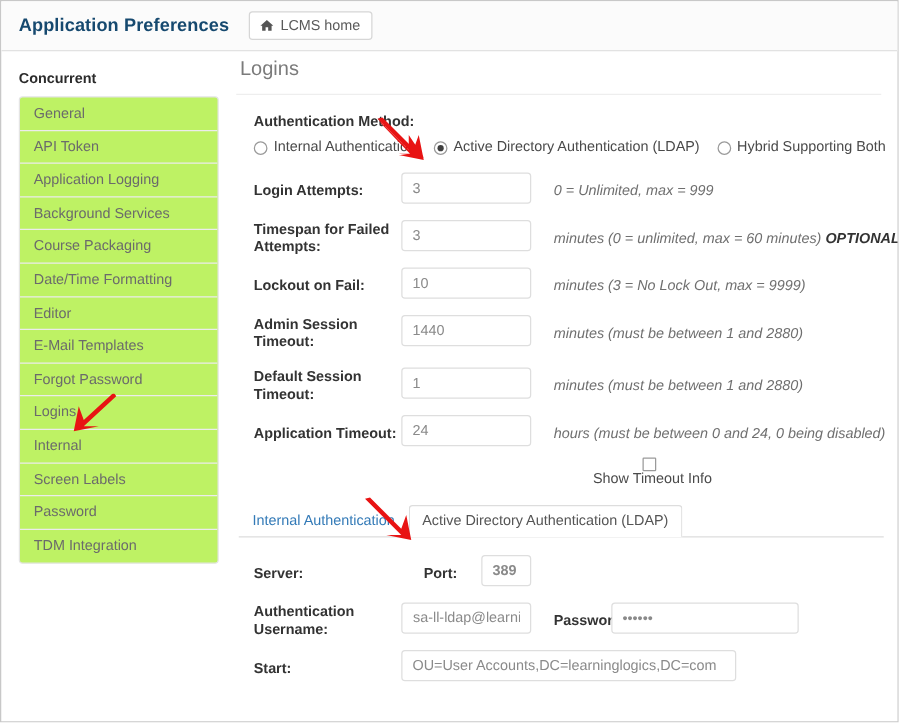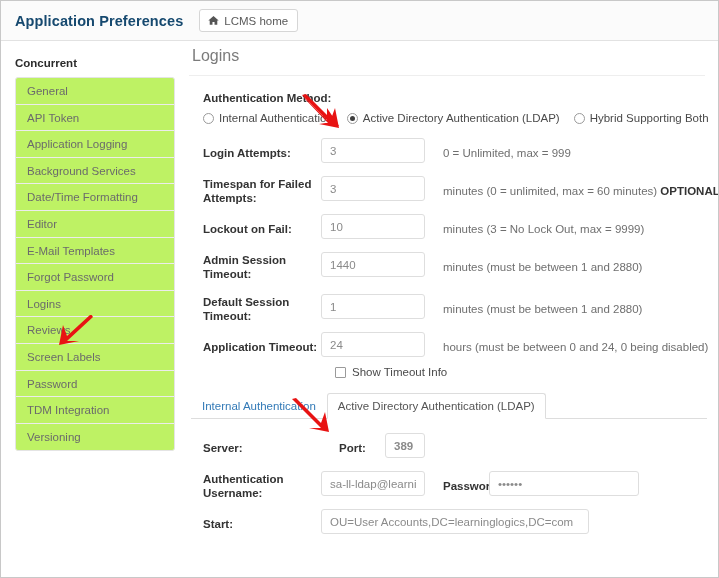--- a/index.html
+++ b/index.html
@@ -113,20 +113,21 @@
     line-height: 14px;
   }
   .ctrl { flex: 0 0 auto; }
   .hint {
     font-size: 11.5px;
     color: #6f6f6f;
     padding-top: 5px;
     padding-left: 18px;
     white-space: nowrap;
     line-height: 14px;
+    font-style: italic;
   }
   .hint b { color: #333; font-weight: bold; }
 
   input.txt {
     height: 25px;
     border: 1px solid #dedede;
     border-radius: 3px;
     background: #fff;
     font-size: 11.5px;
     color: #8a8a8a;
@@ -179,20 +180,21 @@
   }
 
   #form-body { margin-left: 14px; }
 
   .chk-row {
     display: flex; align-items: center;
     margin: 5px 0 0 132px;
     font-size: 11.5px;
     color: #4a4a4a;
     cursor: pointer;
+    flex-direction: column;
   }
   .chk {
     width: 11px; height: 11px;
     border: 1px solid #9a9a9a;
     background: #fff;
     margin-right: 6px;
     flex: 0 0 11px;
     border-radius: 1px;
   }
 
@@ -251,30 +253,30 @@
     </div>
   </div>
 
   <div id="sidebar">
     <div id="components-label">Concurrent</div>
     <div id="component-list">
       <div class="comp-item">General</div>
       <div class="comp-item">API Token</div>
       <div class="comp-item">Application Logging</div>
       <div class="comp-item">Background Services</div>
+      <div class="comp-item">Course Packaging</div>
       <div class="comp-item">Date/Time Formatting</div>
       <div class="comp-item">Editor</div>
       <div class="comp-item">E-Mail Templates</div>
       <div class="comp-item">Forgot Password</div>
       <div class="comp-item">Logins</div>
-      <div class="comp-item">Reviews</div>
+      <div class="comp-item">Internal</div>
       <div class="comp-item">Screen Labels</div>
       <div class="comp-item">Password</div>
       <div class="comp-item">TDM Integration</div>
-      <div class="comp-item">Versioning</div>
     </div>
   </div>
 
   <div id="main">
     <h2 id="page-title">Logins</h2>
     <div id="title-rule"></div>
 
     <div id="auth-method-label">Authentication Method:</div>
 
     <div id="radio-row">

